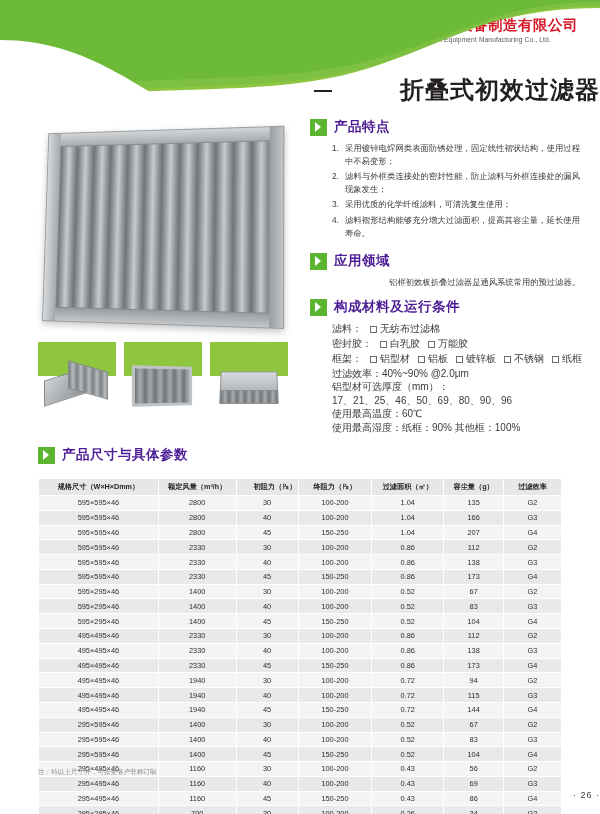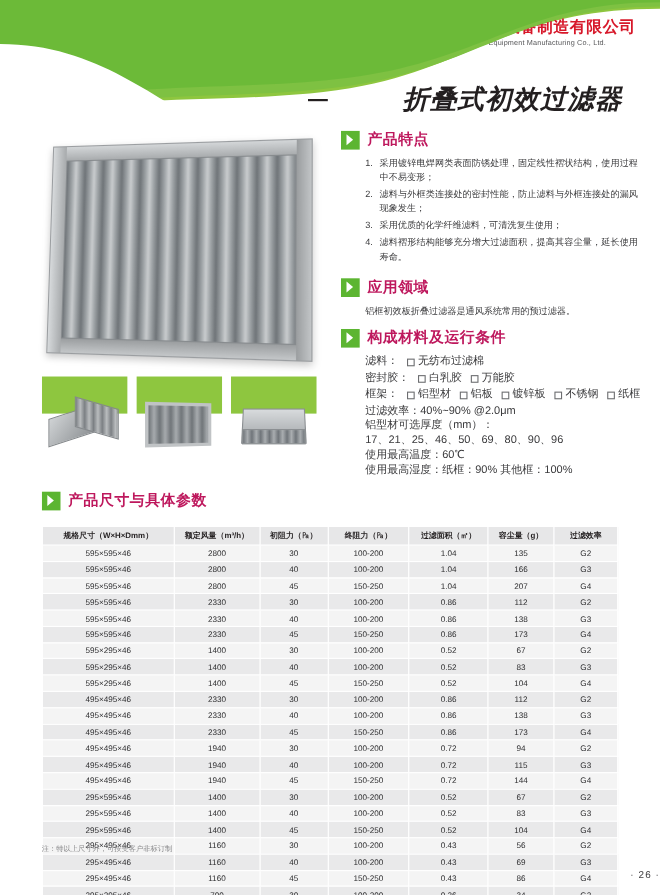--- a/index.html
+++ b/index.html
@@ -44,21 +44,21 @@
     font-size:14.5px; font-weight:bold; color:#d7182a; letter-spacing:.5px;
     white-space:nowrap; line-height:18px;
   }
   .brand-en {
     font-size:6.6px; color:#58585a; letter-spacing:.15px;
     white-space:nowrap; margin-top:2px;
   }
 
   
   .title-row {
-    position:absolute; left:294px; top:74px; width:272px; height:34px;font-style:italic;
+    position:absolute; left:328px; top:74px; width:272px; height:34px;
   }
   .title-text {
     font-family:"DejaVu Sans", sans-serif;
     font-size:24px; font-weight:bold; color:#231f20; letter-spacing:1px;
     text-align:right; line-height:32px;
   }
   .title-rule {
     position:absolute; left:-14px; top:16px; width:18px; height:2px;
     background:#231f20;
   }
@@ -72,39 +72,39 @@
     background:#5cb531; position:relative;
   }
   .arrow-ico::after {
     content:""; position:absolute; left:5px; top:3.5px;
     border-left:6px solid #ffffff;
     border-top:5px solid transparent;
     border-bottom:5px solid transparent;
   }
   .sec-title {
     font-family:"DejaVu Sans", sans-serif;
-    font-size:13.5px; font-weight:bold; color:#be185d; letter-spacing:.5px;
+    font-size:13.5px; font-weight:bold; color:#4c1d95; letter-spacing:.5px;
     white-space:nowrap;
   }
 
   
   .feat-list {
     position:absolute; left:332px; top:142px; width:248px;
   }
   .feat-item {
     font-size:8.3px; line-height:12.6px; color:#3a3a3c;
     margin-bottom:3px; display:flex; gap:2px;
     text-align:justify;
   }
   .feat-num { flex:0 0 11px; }
   .feat-txt { flex:1 1 auto; }
 
   .applied-text {
     position:absolute; left:332px; top:276px; width:248px;
-    font-size:8.3px; line-height:12.6px; color:#3a3a3c;
+    font-size:8.3px; line-height:12.6px; color:#3a3a3c;text-align:right;
   }
 
   
   .mat-block { position:absolute; left:332px; top:322px; width:250px; }
   .mat-row {
     font-size:10px; line-height:14px; color:#3a3a3c;
     display:flex; align-items:center; flex-wrap:wrap; gap:0 8px;
     margin-bottom:1px;
   }
   .mat-label { white-space:nowrap; }
@@ -376,21 +376,21 @@
 <div class="sec-head params-head">
   <span class="arrow-ico"></span>
   <span class="sec-title">产品尺寸与具体参数</span>
 </div>
 
 <table class="spec">
   <thead>
     <tr>
       <th style="width:120px;">规格尺寸（W×H×Dmm）</th>
       <th style="width:78px;">额定风量（m³/h）</th>
-      <th style="width:62px;">初阻力（㎩）</th>
+      <th style="width:62px;text-align:right;">初阻力（㎩）</th>
       <th style="width:74px;margin-top:10px;">终阻力（㎩）</th>
       <th style="width:72px;">过滤面积（㎡）</th>
       <th style="width:60px;">容尘量（g）</th>
       <th style="width:58px;">过滤效率</th>
     </tr>
   </thead>
   <tbody id="spec-body">
       <tr>
         <td>595×595×46</td>
         <td>2800</td>

